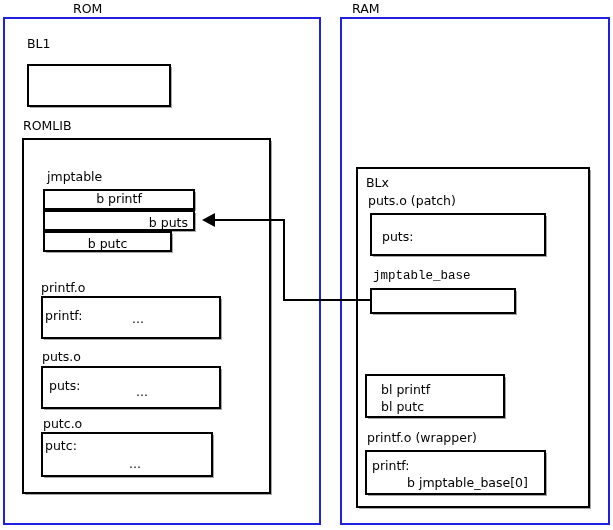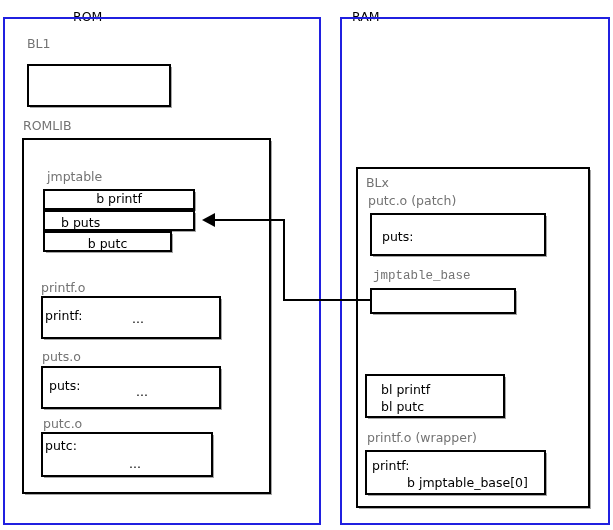--- a/index.html
+++ b/index.html
@@ -13,37 +13,36 @@
   #canvas {
     position: relative;
     width: 613px;
     height: 530px;
     background: #ffffff;
     overflow: hidden;
   }
   .lbl {
     position: absolute;
     font-size: 12.5px;
-    color: #737373;
+    color: #000000;
     white-space: nowrap;
     line-height: 1;
   }
   .region {
     position: absolute;
     border: 2px solid #2020e0;
     background: transparent;
     box-sizing: border-box;
   }
   .region-title {
     position: absolute;
     font-size: 12.5px;
     color: #000000;
     white-space: nowrap;
     line-height: 1;
-    margin-top: 8px;
   }
   
   .box {
     position: absolute;
     border: 2px solid #000000;
     background: #ffffff;
     box-sizing: border-box;
     box-shadow: 2px 2px 0 -1px rgba(0,0,0,0.35);
   }
   .container-box {
@@ -90,21 +89,21 @@
 
   <div class="lbl" style="left:23px; top:120px;">ROMLIB</div>
   <div class="container-box" style="left:22px; top:138px; width:249px; height:356px;"></div>
 
   <div class="lbl" style="left:47px; top:171px;">jmptable</div>
 
   <div class="box" style="left:43px; top:189px; width:152px; height:21px;">
     <span class="box-text" style="left:0px; right:0px; top:2px; text-align:center;">b printf</span>
   </div>
   <div class="box" style="left:43px; top:210px; width:152px; height:21px;">
-    <span class="box-text" style="left:0px; right:5px; top:5px; text-align:left;margin-left:16px;">b puts</span>
+    <span class="box-text" style="left:0px; right:5px; top:5px; text-align:right;">b puts</span>
   </div>
   <div class="box" style="left:43px; top:231px; width:129px; height:21px;">
     <span class="box-text" style="left:0px; right:0px; top:5px; text-align:center;">b putc</span>
   </div>
 
   <div class="lbl" style="left:41px; top:282px;">printf.o</div>
   <div class="box" style="left:41px; top:296px; width:180px; height:43px;">
     <span class="box-text" style="left:2px; top:12px;">printf:</span>
     <span class="box-text" style="left:89px; top:15px;">...</span>
   </div>
@@ -120,21 +119,21 @@
     <span class="box-text" style="left:2px; top:6px;">putc:</span>
     <span class="box-text" style="left:86px; top:24px;">...</span>
   </div>
 
   <div class="region-title" style="left:352px; top:3px;">RAM</div>
   <div class="region" style="left:340px; top:17px; width:270px; height:508px;"></div>
 
   <div class="container-box" style="left:356px; top:167px; width:234px; height:341px;"></div>
   <div class="lbl" style="left:366px; top:177px;">BLx</div>
 
-  <div class="lbl" style="left:368px; top:195px;">putc.o (patch)</div>
+  <div class="lbl" style="left:368px; top:195px;">puts.o (patch)</div>
   <div class="box" style="left:370px; top:213px; width:176px; height:43px;">
     <span class="box-text" style="left:10px; top:16px;">puts:</span>
   </div>
 
   <div class="lbl" style="left:373px; top:270px;font-family:Liberation Mono, monospace;">jmptable_base</div>
   <div class="box" style="left:370px; top:288px; width:146px; height:26px;">
     <span class="box-text" style="left:6px; top:7px;"></span>
   </div>
 
   <div class="lbl" style="left:367px; top:359px;margin-top:15px;">BLx.o</div>

